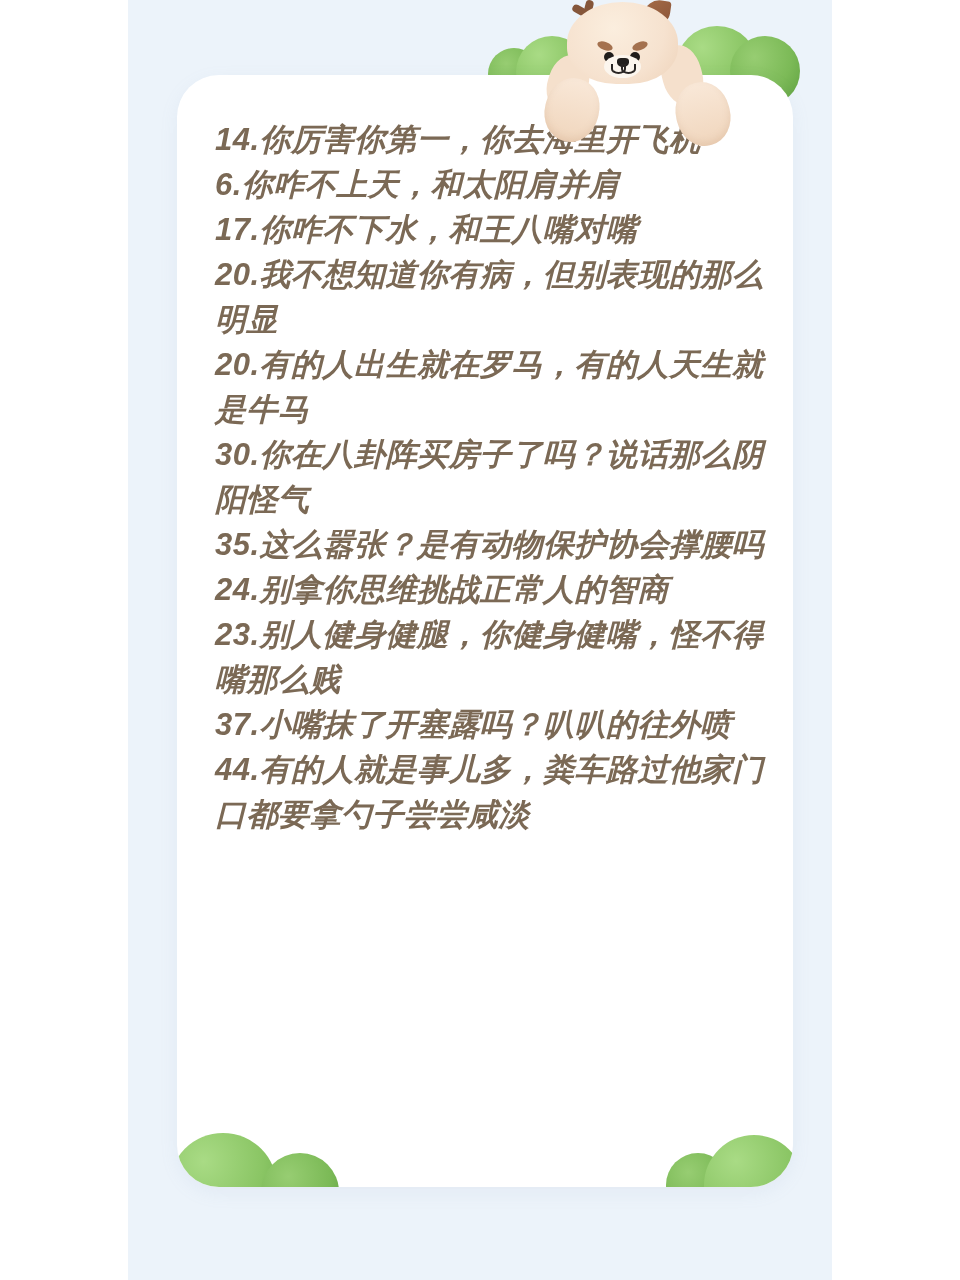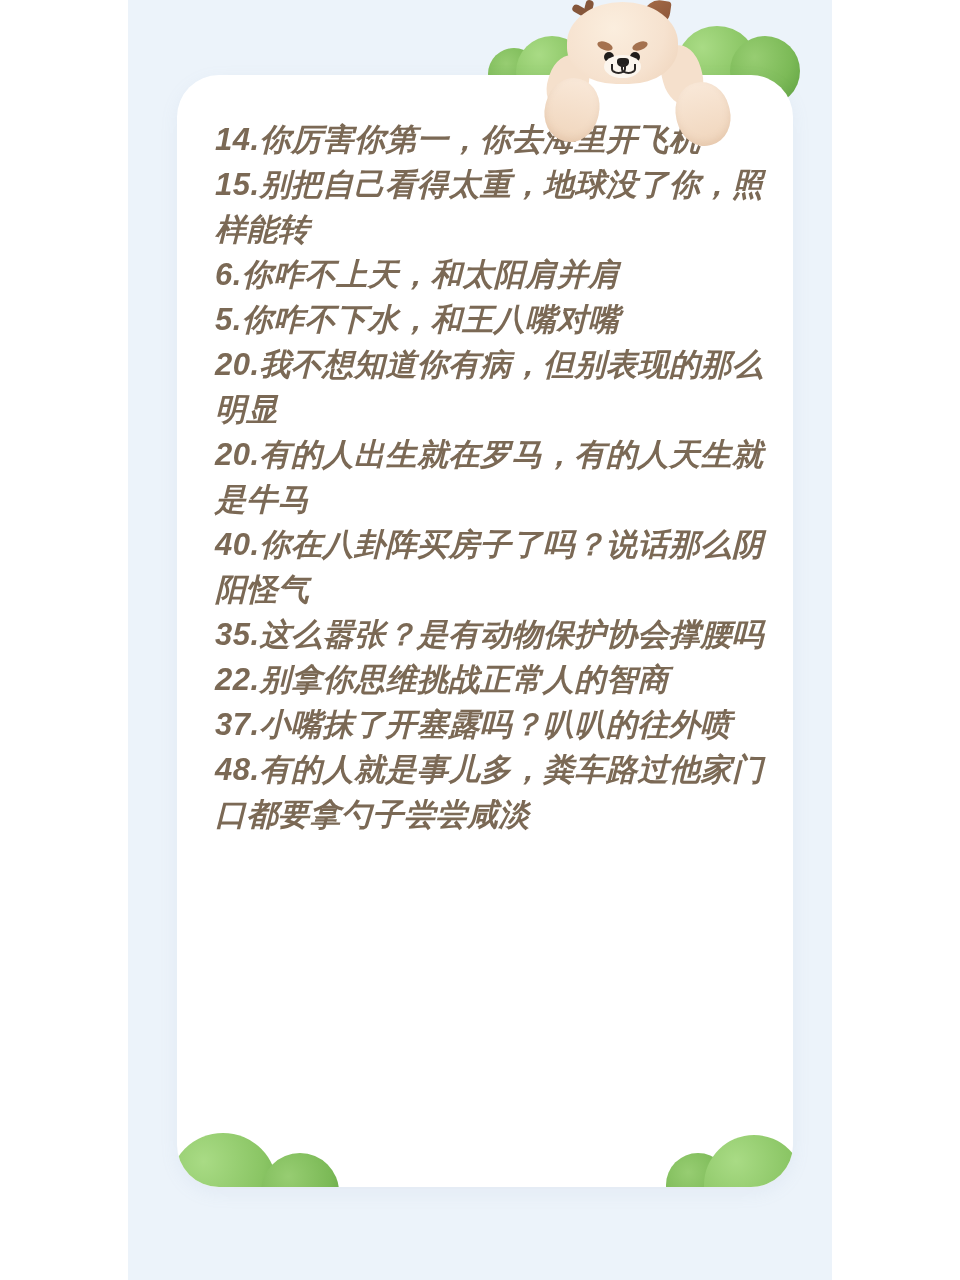--- a/index.html
+++ b/index.html
@@ -81,34 +81,34 @@
     <i class="lump l2"></i>
   </div>
   <div class="bush bush-top-right">
     <i class="lump l1"></i>
     <i class="lump l2 dark"></i>
   </div>
 
   <div class="card">
     <ul class="quotes">
       <li>14.你厉害你第一，你去海里开飞机</li>
-      <li>15.别把自己看得太重，地球没了你，照
-样能转</li>
       <li>6.你咋不上天，和太阳肩并肩</li>
-      <li>5.你咋不下水，和王八嘴对嘴</li>
+      <li>17.你咋不下水，和王八嘴对嘴</li>
       <li>20.我不想知道你有病，但别表现的那么
 明显</li>
       <li>20.有的人出生就在罗马，有的人天生就
 是牛马</li>
-      <li>40.你在八卦阵买房子了吗？说话那么阴
+      <li>30.你在八卦阵买房子了吗？说话那么阴
 阳怪气</li>
       <li>35.这么嚣张？是有动物保护协会撑腰吗</li>
-      <li>22.别拿你思维挑战正常人的智商</li>
+      <li>24.别拿你思维挑战正常人的智商</li>
+      <li>23.别人健身健腿，你健身健嘴，怪不得
+嘴那么贱</li>
       <li>37.小嘴抹了开塞露吗？叭叭的往外喷</li>
-      <li>48.有的人就是事儿多，粪车路过他家门
+      <li>44.有的人就是事儿多，粪车路过他家门
 口都要拿勺子尝尝咸淡</li>
     </ul>
 
     <div class="bush bush-bottom-left">
       <i class="lump l1"></i>
       <i class="lump l2 dark"></i>
     </div>
     <div class="bush bush-bottom-right">
       <i class="lump l1 dark"></i>
       <i class="lump l2"></i>

